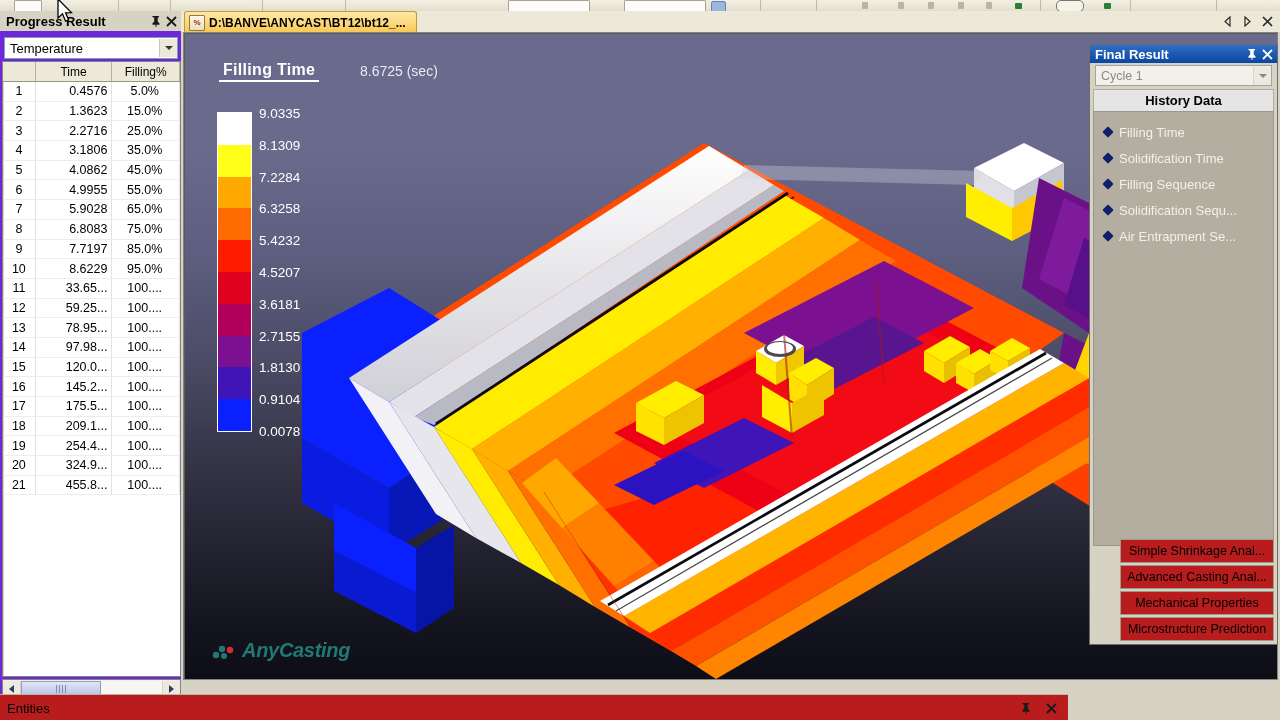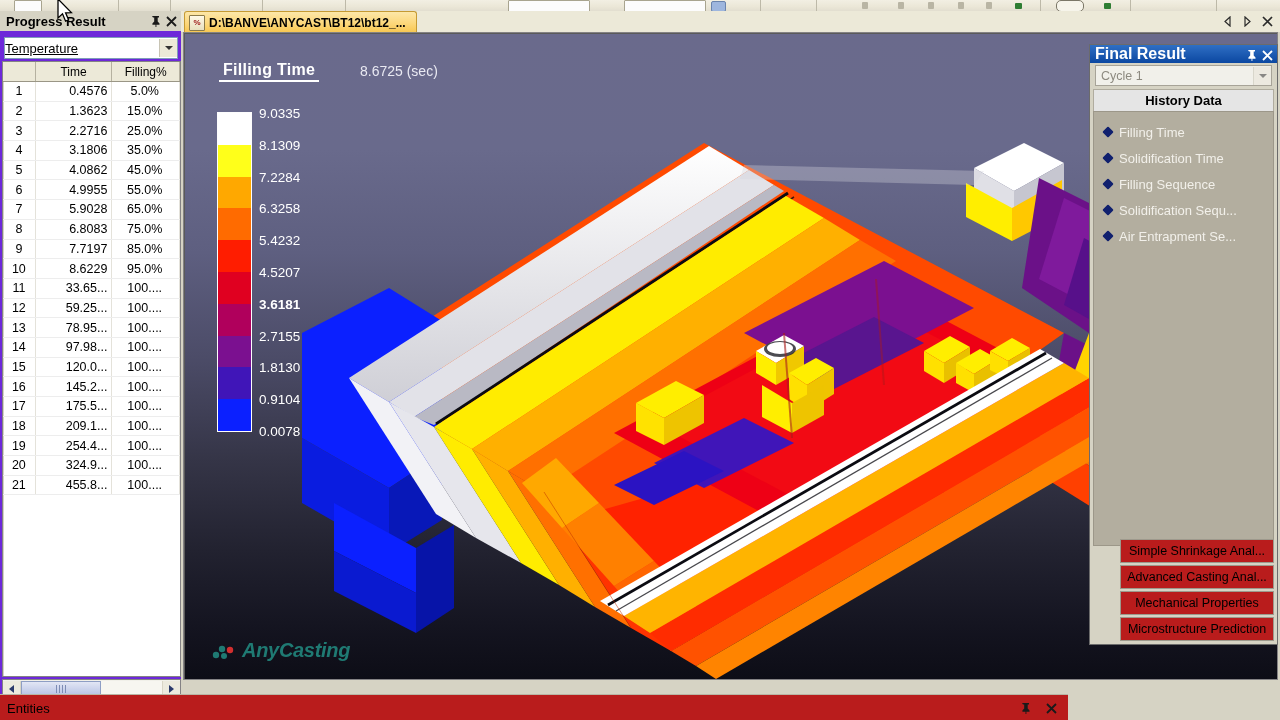--- a/index.html
+++ b/index.html
@@ -52,22 +52,22 @@
     color: #000; background: #d6d3c4;
   }
   .panel-title .ttl { flex: 1; white-space: nowrap; overflow: hidden; }
   .ti-btn { width: 16px; height: 16px; display: flex;
             align-items: center; justify-content: center; }
   #combo-wrap {
     position: absolute; left: 4px; top: 26px; width: 172px; height: 20px;
     background: #fff; border: 1px solid #7f9db9;
     display: flex; align-items: center;
   }
-  #combo-wrap .cval { flex: 1; font-size: 13px;
-                      white-space: nowrap; overflow: hidden; text-decoration: underline; }
+  #combo-wrap .cval { flex: 1; padding-left: 5px; font-size: 13px;
+                      white-space: nowrap; overflow: hidden; }
   .combo-arrow {
     width: 17px; height: 18px; display: flex; align-items: center;
     justify-content: center; background: #ece9d8; border-left: 1px solid #c8c4b4;
   }
   .caret-dn { width: 0; height: 0; border-left: 4px solid transparent;
               border-right: 4px solid transparent; border-top: 4px solid #333; }
 
   #grid-wrap {
     position: absolute; left: 2px; top: 50px; width: 177px; height: 614px;
     background: #fff; border: 1px solid #848284;
@@ -183,22 +183,22 @@
                color: #1f7a73; letter-spacing: -0.3px; }
 
   
   #right-dock {
     position: absolute; left: 1089px; top: 44px; width: 189px; height: 601px;
     background: #d6d3c4; border: 1px solid #6b6b6b;
     box-sizing: border-box;
   }
   #fr-title {
     height: 18px; background: linear-gradient(to bottom,#2f6fc4,#0b47a1);
-    color: #fff; font-size: 16px; font-weight: bold;
-    display: flex; align-items: flex-end; padding: 0 2px 0 5px;
+    color: #fff; font-size: 13px; font-weight: bold;
+    display: flex; align-items: center; padding: 0 2px 0 5px;
   }
   #fr-title .ttl { flex: 1; }
   #fr-combo {
     margin: 2px 5px 0 5px; height: 19px; background: #f1f0ea;
     border: 1px solid #a7a398; display: flex; align-items: center;
   }
   #fr-combo .cval { flex: 1; padding-left: 5px; font-size: 12.5px; color: #8d8a80; }
   #fr-combo .combo-arrow { background: #e8e5d8; border-left: 1px solid #c5c1b2;
                            opacity: .55; }
   #fr-hist {
@@ -609,21 +609,21 @@
             <div style="height: 31.8px; background: rgb(64, 21, 184);"></div>
             <div style="height: 31.8px; background: rgb(11, 32, 255);"></div>
           </div>
         <div id="legend-labels">
             <div class="lg-lab" style="top: 0px;">9.0335</div>
             <div class="lg-lab" style="top: 31.8px;">8.1309</div>
             <div class="lg-lab" style="top: 63.6px;">7.2284</div>
             <div class="lg-lab" style="top: 95.4px;">6.3258</div>
             <div class="lg-lab" style="top: 127.2px;">5.4232</div>
             <div class="lg-lab" style="top: 159px;">4.5207</div>
-            <div class="lg-lab" style="top: 190.8px; font-weight: bold;">3.6181</div>
+            <div class="lg-lab" style="top: 190.8px;">3.6181</div>
             <div class="lg-lab" style="top: 222.6px;">2.7155</div>
             <div class="lg-lab" style="top: 254.4px;">1.8130</div>
             <div class="lg-lab" style="top: 286.2px;">0.9104</div>
             <div class="lg-lab" style="top: 318px;">0.0078</div>
           </div>
       </div>
 
       <div id="logo">
         <svg width="26" height="20" viewBox="0 0 26 20">
           <circle cx="5" cy="14" r="3.2" fill="#1f7a73"></circle>

